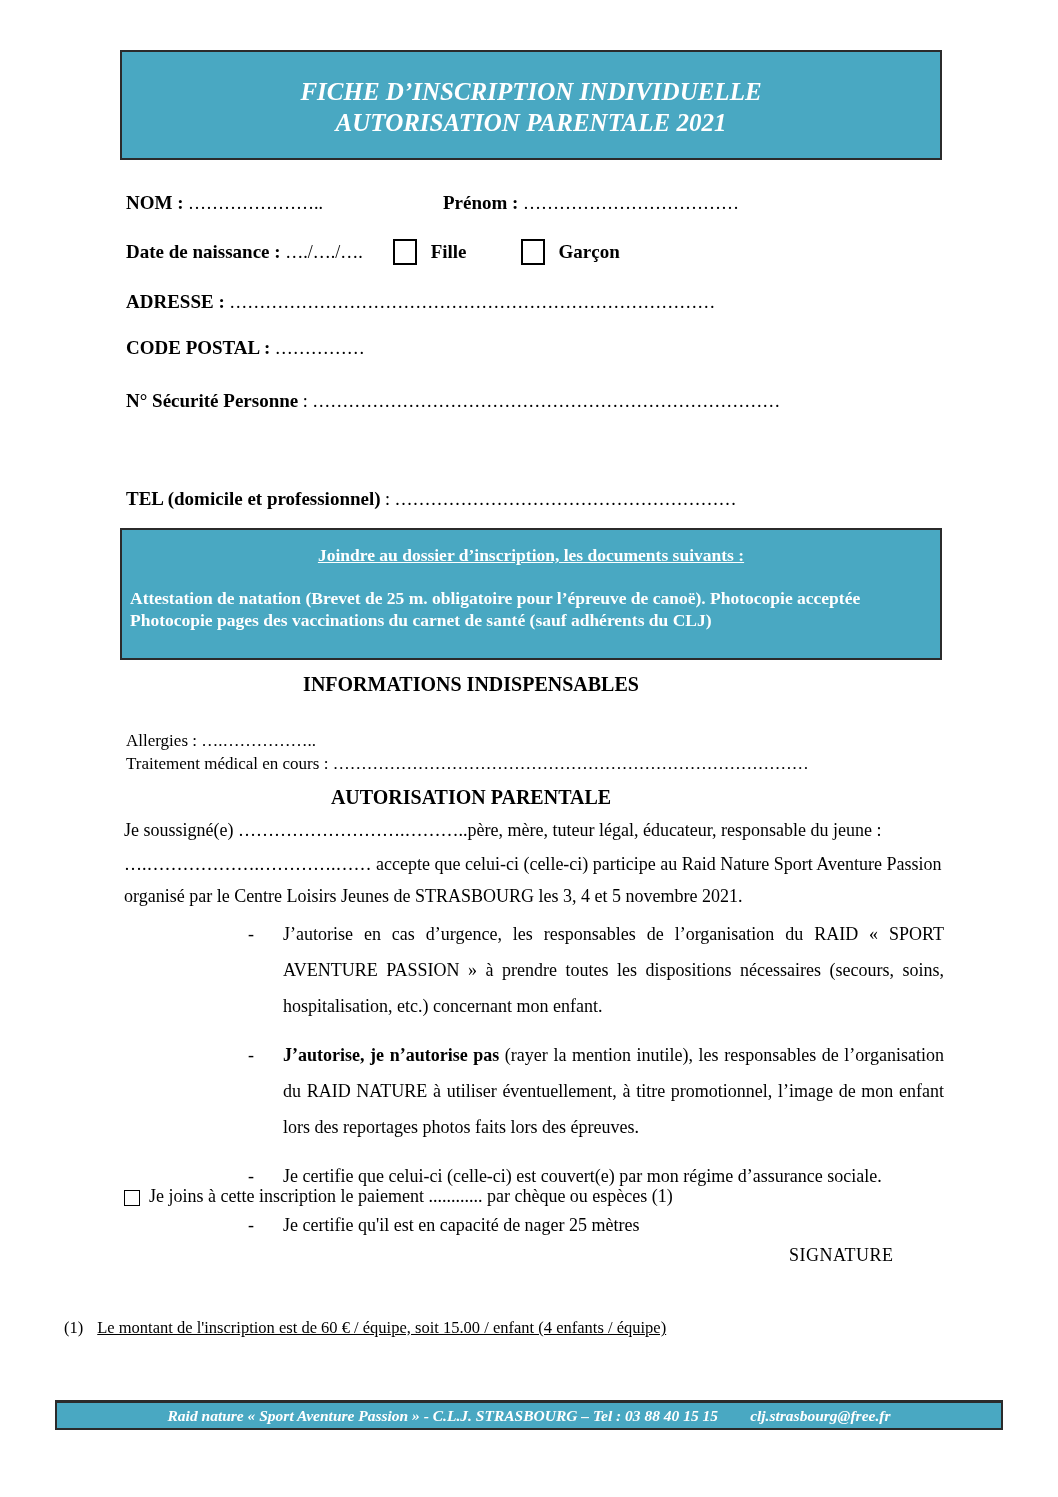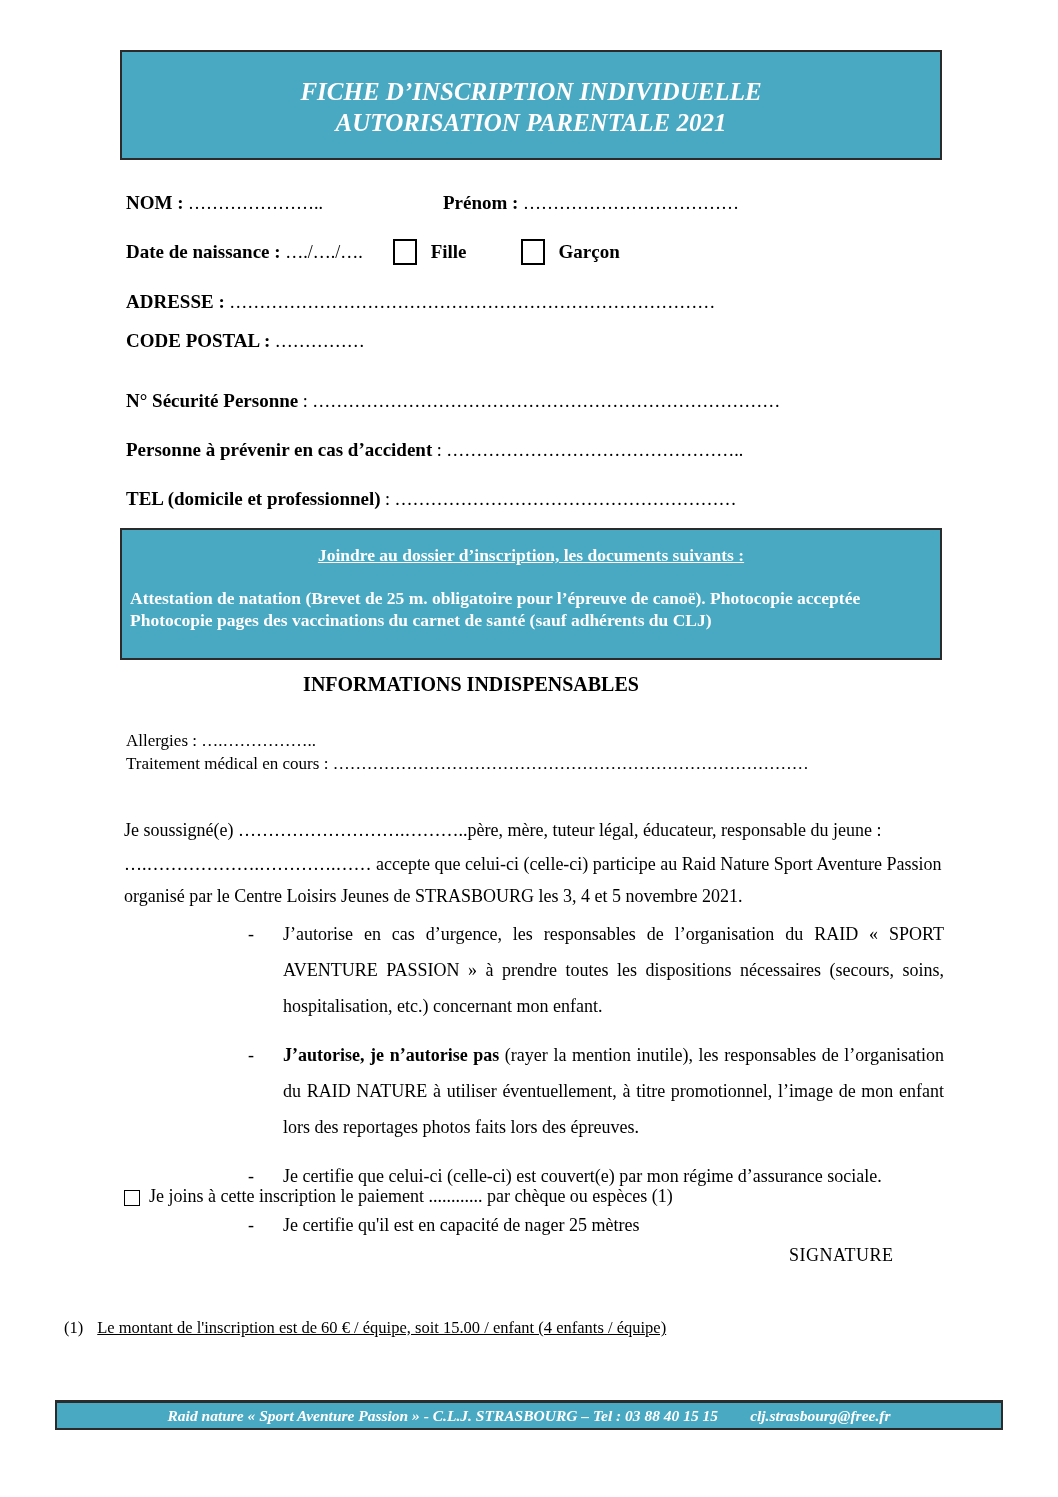--- a/index.html
+++ b/index.html
@@ -139,51 +139,49 @@
     <span class="cb" style="margin-left:26px;"></span>
     <span class="lbl" style="margin-left:9px;">Fille</span>
     <span class="cb" style="margin-left:50px;"></span>
     <span class="lbl" style="margin-left:9px;">Garçon</span>
   </div>
 
   <div class="abs row" style="top:291px;">
     <span class="lbl">ADRESSE :</span><span>  ………………………………………………………………………</span>
   </div>
 
-  <div class="abs row" style="top:330px;">
+  <div class="abs row" style="top:337px;">
     <span class="lbl">CODE POSTAL :</span><span> ……………</span>
   </div>
 
   <div class="abs row" style="top:390px;">
     <span class="lbl">N° Sécurité Personne</span><span> : ……………………………………………………………………</span>
   </div>
 
-  <div class="abs row" style="top:439px;">
-    <span class="lbl">Personne à prévenir en cas d’accident</span><span> : …………………………………………..</span>
-  </div>
 
   <div class="abs row" style="top:488px;">
     <span class="lbl">TEL (domicile et professionnel)</span><span> : …………………………………………………</span>
   </div>
 
   <div class="abs docs-box">
     <div class="docs-title">Joindre au dossier d’inscription, les documents suivants :</div>
     <div class="docs-body">Attestation de natation (Brevet de 25 m. obligatoire pour l’épreuve de canoë). Photocopie acceptée</div>
     <div class="docs-body">Photocopie pages des vaccinations du carnet de santé (sauf adhérents du CLJ)</div>
   </div>
 
   <div class="abs section-title" style="top:673px;">INFORMATIONS INDISPENSABLES</div>
 
   <div class="abs plain-row" style="top:731px;">
     <span>Allergies :</span><span> ….……………..</span>
   </div>
   <div class="abs plain-row" style="top:754px;">
     <span>Traitement médical en cours :</span><span> …………………………………………………………………………</span>
   </div>
 
+  <div class="abs section-title" style="top:786px;">AUTORISATION PARENTALE</div>
 
   <div class="abs para" style="top:854px;">….……………….………….…… accepte que celui-ci (celle-ci) participe au Raid Nature Sport Aventure Passion</div>
   <div class="abs para" style="top:820px;">Je soussigné(e) ……………………….………..père, mère, tuteur légal, éducateur, responsable du jeune :</div>
   <div class="abs para" style="top:886px;">organisé par le Centre Loisirs Jeunes de STRASBOURG les 3, 4 et 5 novembre 2021.</div>
 
   <div class="abs bullets">
     <div class="bullet">
       <span class="dash">-</span>
       <span class="btxt"><b></b><span>J’autorise en cas d’urgence, les responsables de l’organisation du RAID « SPORT AVENTURE PASSION » à prendre toutes les dispositions nécessaires (secours, soins, hospitalisation, etc.) concernant mon enfant.</span></span>
     </div>

